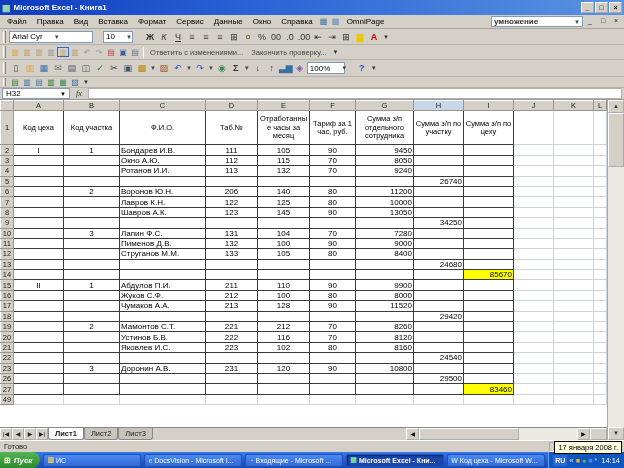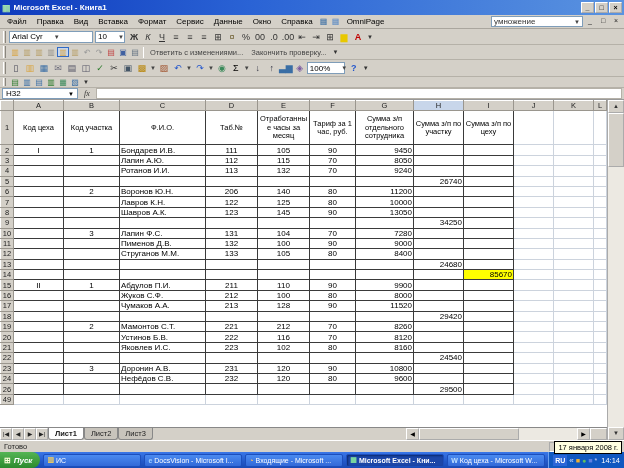--- a/index.html
+++ b/index.html
@@ -14,50 +14,50 @@
   #titlebar .spacer { flex:1; }
   .winbtn { width:13px; height:11px; background:#d4d0c8; border:1px outset #fff; color:#000;
     font-size:7px; line-height:9px; text-align:center; margin-left:1px; font-weight:bold; }
 
   
   #menubar { height:14px; background:#d4d0c8; display:flex; align-items:center; padding:0 2px;
     border-bottom:1px solid #aaa69e; font-size:8px; }
   .menu-item { padding:1px 5px; cursor:default; }
   .mbicon { width:12px; text-align:center; font-size:8px; }
   #helpbox { margin-left:auto; background:#fff; border:1px solid #7f9db9; width:92px; height:11px;
-    display:flex; align-items:center; padding:0 2px; color:#333; }
+    display:flex; align-items:center; padding:0 2px; color:#333;font-weight:bold; }
   #helpbox .dd { margin-left:auto; font-size:6px; color:#444; }
   .flatbtn { width:12px; height:11px; text-align:center; font-size:7px; line-height:10px; color:#222; margin-left:1px; }
 
   
   .toolbar { background:#d4d0c8; border-bottom:1px solid #b5b1a8; display:flex; align-items:center; padding:0 3px; }
   #tb-format { height:16px; }
   #tb-review { height:15px; }
   #tb-standard { height:17px; }
   #tb-small { height:11px; }
   .grip { width:3px; height:80%; border-left:1px solid #fff; border-right:1px solid #8a867e; margin-right:3px; }
   .combo { background:#fff; border:1px solid #7f9db9; height:12px; display:flex; align-items:center;
-    padding:0 2px; margin-right:2px;gap:8px; }
+    padding:0 2px; margin-right:10px;gap:8px; }
   .combo .dd { margin-left:3px; font-size:6px; color:#444; }
   .tbicon { width:14px; height:13px; display:inline-flex; align-items:center; justify-content:center;
     font-size:9px; color:#333; cursor:default; }
   .tbicon.small { width:12px; height:10px; font-size:8px; }
   .tbicon.sel { border:1px solid #316ac5; background:#c8d6ea; }
   .tbicon.bold { font-weight:bold; }
   .tbicon.italic { font-style:italic; }
   .tbicon.und { text-decoration:underline; }
   .sep { width:1px; height:11px; background:#9a968e; border-right:1px solid #fff; margin:0 2px; }
   .tblabel { color:#444; margin:0 4px; font-size:7.5px; }
   .dda { font-size:6px; color:#444; margin:0 1px; }
   .ovf { margin-left:2px; font-size:6px; color:#333; }
 
   
   #formulabar { height:12px; background:#d4d0c8; display:flex; align-items:center; padding:0 2px;
     border-bottom:1px solid #999; }
-  #namebox { width:76px; height:11px; background:#fff; border:1px solid #7f9db9; display:flex; align-items:center; padding:0 3px; }
+  #namebox { width:68px; height:11px; background:#fff; border:1px solid #7f9db9; display:flex; align-items:center; padding:0 3px; }
   #namebox .dd { margin-left:auto; font-size:6px; }
   #fxlabel { font-style:italic; font-family:"Liberation Serif", serif; margin:0 6px; color:#333; }
   #formulainput { flex:1; height:11px; background:#fff; border:1px solid #b5b1a8; }
 
   
   #gridarea { height:327px; background:#fff; position:relative; overflow:hidden; }
   table#sheet { border-collapse:collapse; table-layout:fixed; width:607px; }
   #sheet td { overflow:hidden; white-space:nowrap; padding:0 1px; height:10.4px; font-size:8px;
     border:1px solid #ccd3dd; color:#000; }
   #sheet tr.hdr td { height:34px; white-space:normal; word-wrap:break-word; text-align:center;
@@ -309,21 +309,21 @@
             <td class="b ar"></td>
             <td class="b ar"></td>
             <td class="al"></td>
             <td class="al"></td>
             <td class="al"></td>
           </tr>
           <tr>
             <td class="rh">3</td>
             <td class="b ac"></td>
             <td class="b ac"></td>
-            <td class="b al">Лапин А.Ю.</td>
+            <td class="b al">Окно А.Ю.</td>
             <td class="b ac">112</td>
             <td class="b ac">115</td>
             <td class="b ac">70</td>
             <td class="b ar">8050</td>
             <td class="b ar"></td>
             <td class="b ar"></td>
             <td class="al"></td>
             <td class="al"></td>
             <td class="al"></td>
           </tr>
@@ -621,45 +621,45 @@
             <td class="b ac">120</td>
             <td class="b ac">90</td>
             <td class="b ar">10800</td>
             <td class="b ar"></td>
             <td class="b ar"></td>
             <td class="al"></td>
             <td class="al"></td>
             <td class="al"></td>
           </tr>
           <tr>
-            <td class="rh">24</td>
-            <td class="b ac"></td>
-            <td class="b ac"></td>
-            <td class="b al">Нефёдов С.В.</td>
-            <td class="b ac">232</td>
-            <td class="b ac">120</td>
-            <td class="b ac">80</td>
-            <td class="b ar">9600</td>
-            <td class="b ar"></td>
-            <td class="b ar"></td>
-            <td class="al"></td>
-            <td class="al"></td>
-            <td class="al"></td>
-          </tr>
-          <tr>
             <td class="rh">26</td>
             <td class="b ac"></td>
             <td class="b ac"></td>
             <td class="b al"></td>
             <td class="b ac"></td>
             <td class="b ac"></td>
             <td class="b ac"></td>
             <td class="b ar"></td>
             <td class="b ar">29500</td>
             <td class="b ar"></td>
+            <td class="al"></td>
+            <td class="al"></td>
+            <td class="al"></td>
+          </tr>
+          <tr>
+            <td class="rh">27</td>
+            <td class="b ac"></td>
+            <td class="b ac"></td>
+            <td class="b al"></td>
+            <td class="b ac"></td>
+            <td class="b ac"></td>
+            <td class="b ac"></td>
+            <td class="b ar"></td>
+            <td class="b ar"></td>
+            <td class="b ar" style="background: rgb(255, 255, 0);">83460</td>
             <td class="al"></td>
             <td class="al"></td>
             <td class="al"></td>
           </tr>
           <tr>
             <td class="rh">49</td>
             <td class="ac"></td>
             <td class="ac"></td>
             <td class="al"></td>
             <td class="ac"></td>

